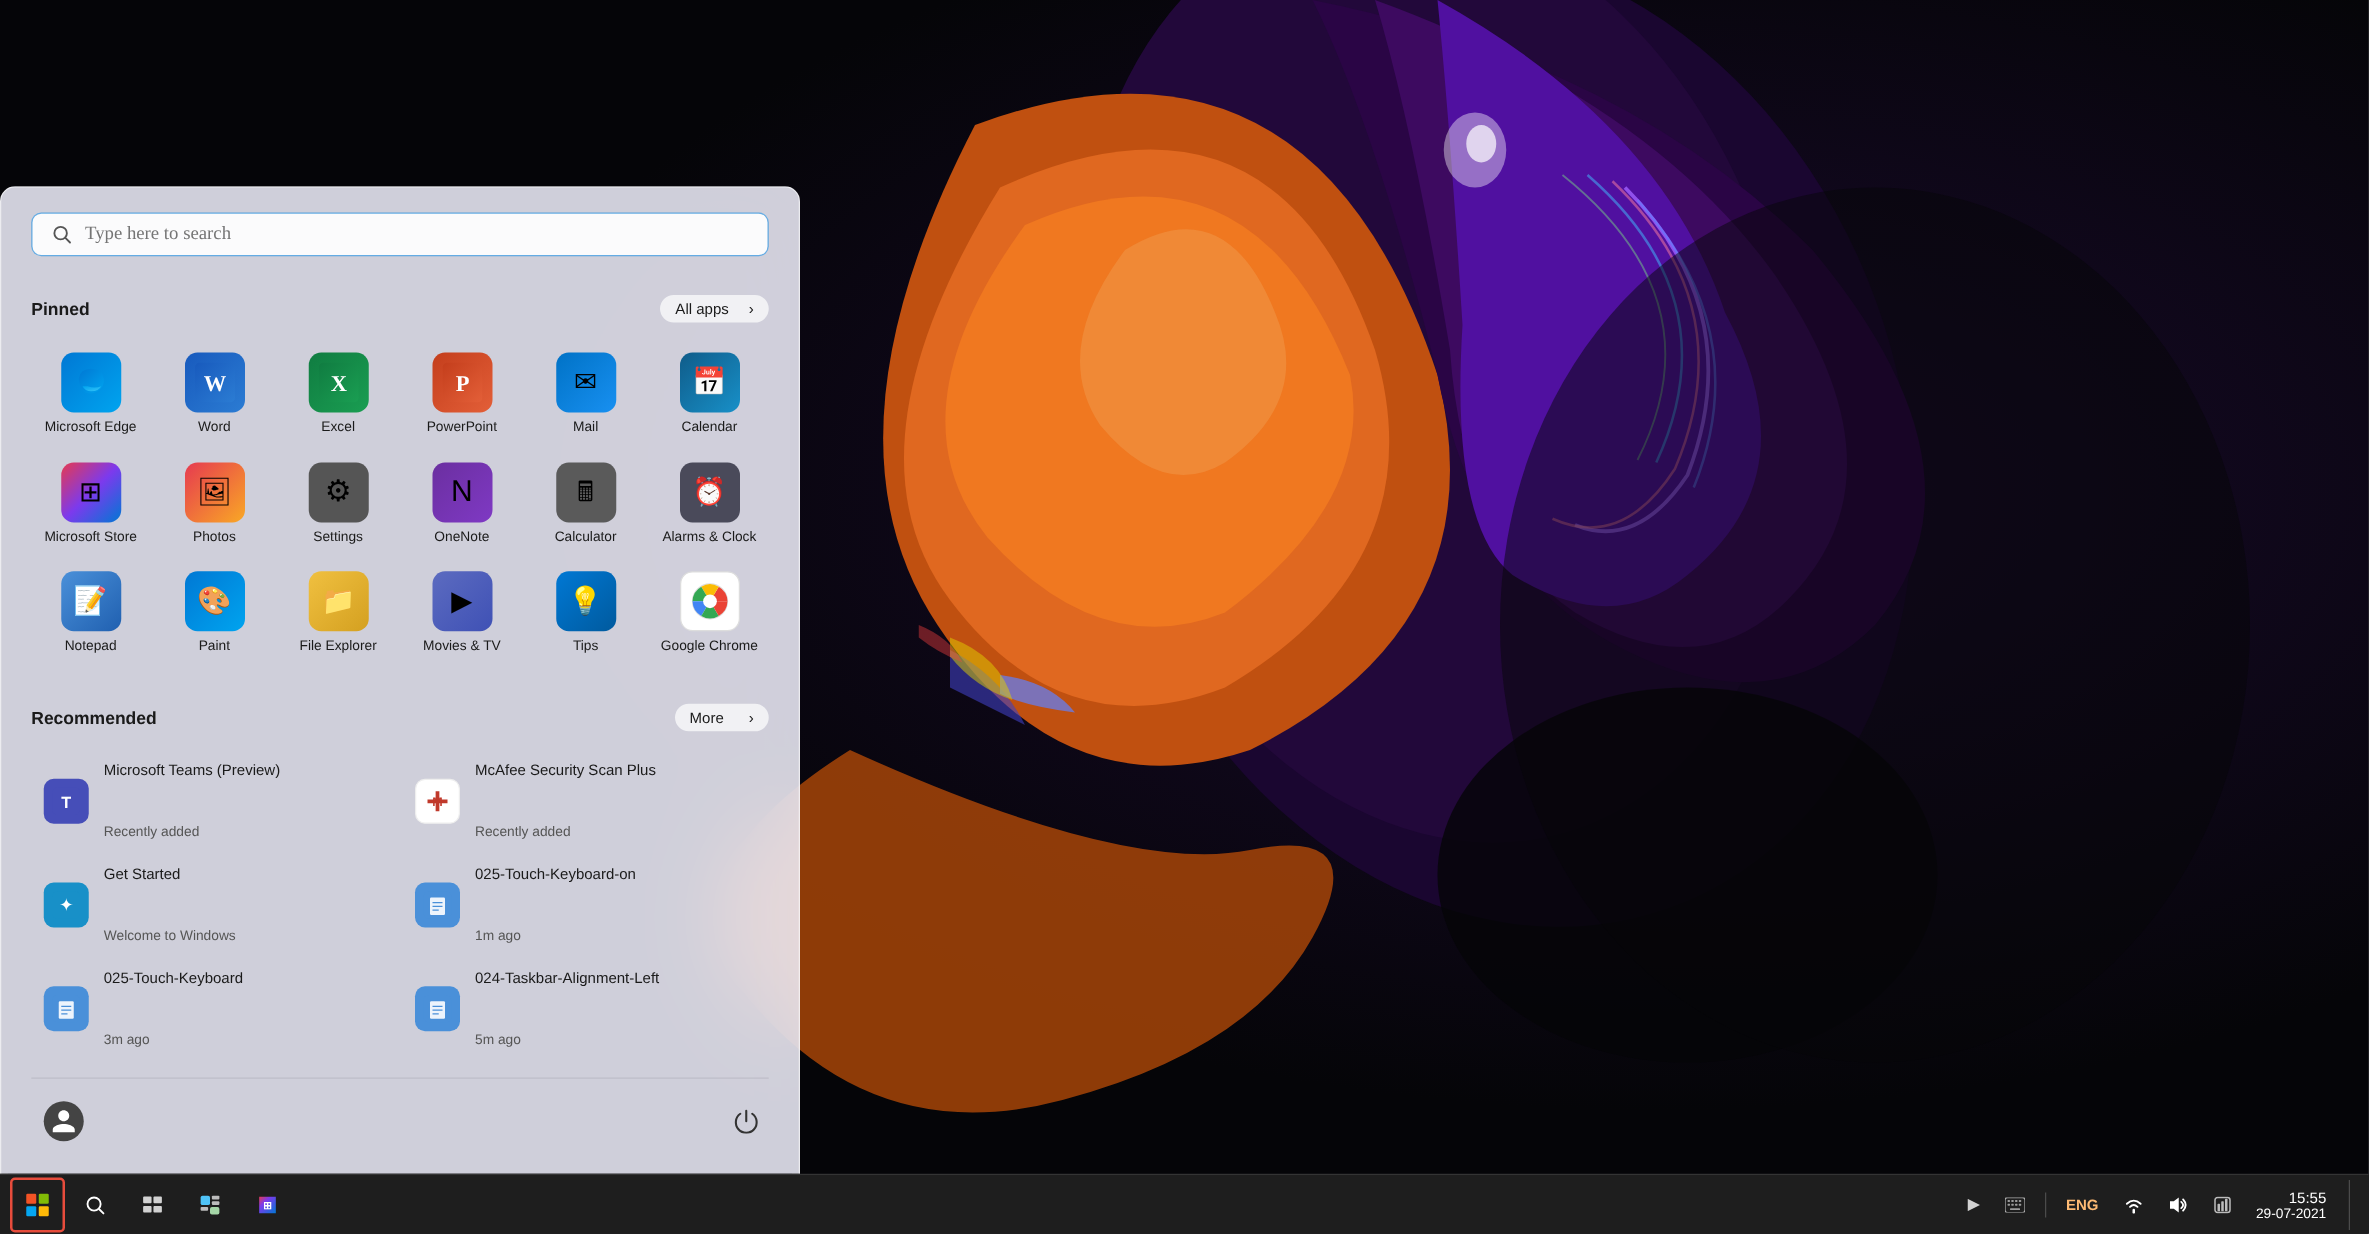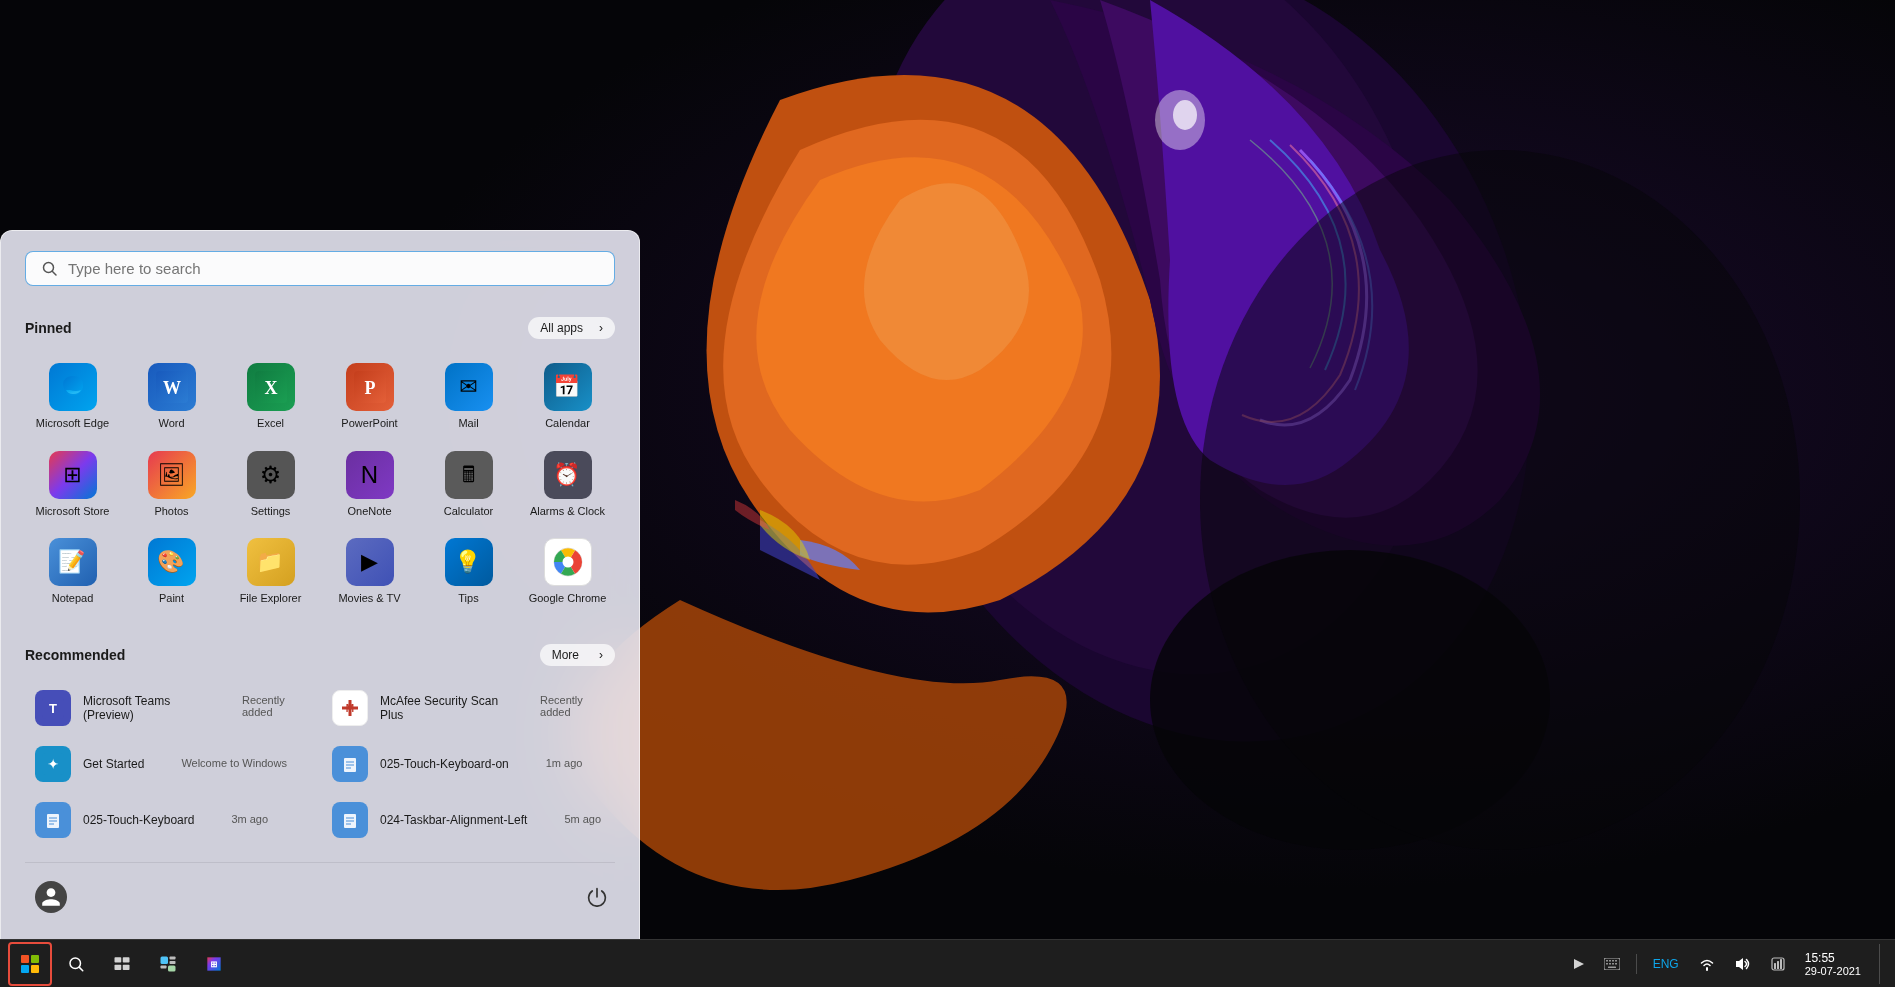--- a/index.html
+++ b/index.html
@@ -89,21 +89,21 @@
       align-items: center;
       gap: 4px;
       padding: 2px 6px;
       border-radius: 4px;
       cursor: pointer;
     }
 
     .clock-area {
       display: flex;
       flex-direction: column;
-      align-items: flex-start;
+      align-items: flex-end;
       cursor: pointer;
       padding: 2px 6px;
       border-radius: 4px;
     }
 
     .clock-time {
       font-size: 12px;
       color: #fff;
       font-weight: 400;
     }
@@ -140,21 +140,21 @@
       gap: 10px;
     }
 
     #search-bar input {
       border: none;
       background: transparent;
       outline: none;
       font-size: 15px;
       color: #555;
       flex: 1;
-      font-family: Liberation Sans, sans-serif;
+      font-family: Liberation Serif, serif;
     }
 
     
     .section-header {
       display: flex;
       justify-content: space-between;
       align-items: center;
       margin-bottom: 16px;
       margin-top: 31px;
     }
@@ -237,20 +237,21 @@
       border-radius: 8px;
       display: flex;
       align-items: center;
       justify-content: center;
       font-size: 20px;
       flex-shrink: 0;
     }
 
     .rec-text {
       display: flex;
+      flex-direction: column;
       gap: 37px;
     }
 
     .rec-name {
       font-size: 12px;
       color: #1a1a1a;
       font-weight: 500;
     }
 
     .rec-time {
@@ -750,21 +751,21 @@
           <rect x="5" y="5" width="2" height="1.5" rx="0.5" fill="white" opacity="0.7"></rect>
           <rect x="8" y="5" width="2" height="1.5" rx="0.5" fill="white" opacity="0.7"></rect>
           <rect x="11" y="5" width="2" height="1.5" rx="0.5" fill="white" opacity="0.7"></rect>
           <rect x="4" y="8.5" width="8" height="1.5" rx="0.5" fill="white" opacity="0.7"></rect>
         </svg>
       </div>
 
       <div class="tray-sep"></div>
 
       <div class="tray-icons system-tray">
-        <span style="font-size:12px;color:#0ea5e9;font-weight:400;">ENG</span>
+        <span style="font-size:12px;color:#fdba74;font-weight:700;">ENG</span>
       </div>
 
       <div class="tray-icons">
         <svg width="16" height="14" viewBox="0 0 16 14" fill="white">
           <path d="M8 11 L8 13" stroke="white" stroke-width="2" stroke-linecap="round"></path>
           <path d="M5 8.5 Q8 5.5 11 8.5" stroke="white" stroke-width="1.5" fill="none" stroke-linecap="round"></path>
           <path d="M2.5 6 Q8 1 13.5 6" stroke="white" stroke-width="1.5" fill="none" stroke-linecap="round"></path>
         </svg>
       </div>
 

